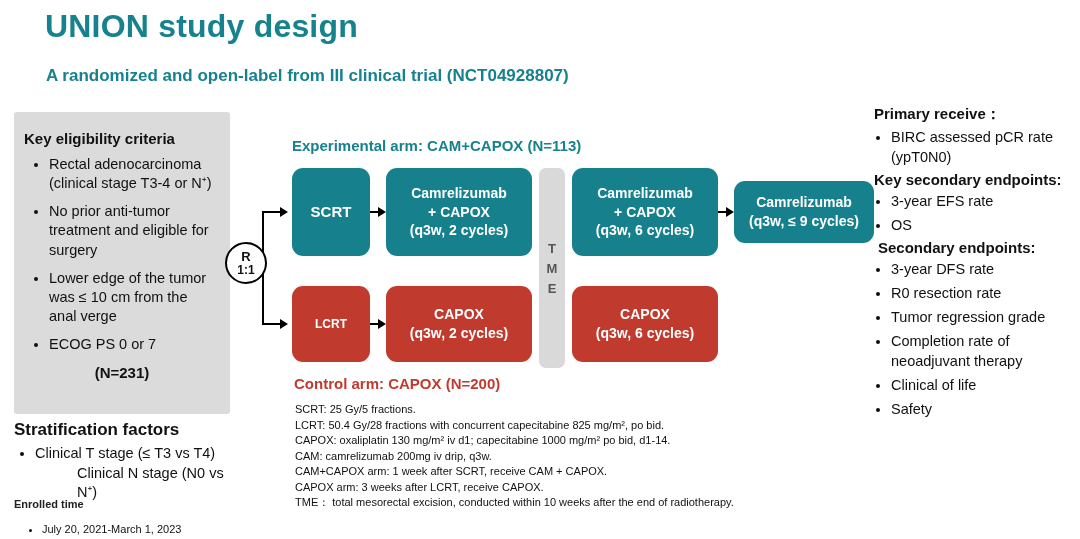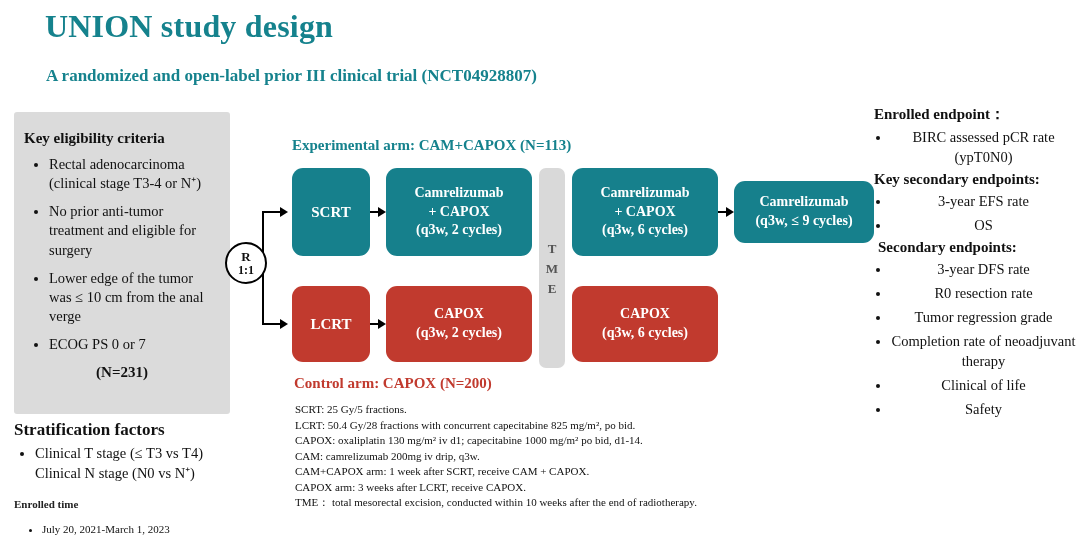--- a/index.html
+++ b/index.html
@@ -1,55 +1,55 @@
 <!DOCTYPE html>
 <html><head>
 <meta charset="utf-8">
 <style>
   html,body{margin:0;padding:0;background:#ffffff;}
   .slide{
     position:relative;width:1080px;height:539px;background:#ffffff;
-    font-family:Liberation Serif, serif;color:#111;overflow:hidden;
+    font-family:Liberation Sans, sans-serif;color:#111;overflow:hidden;
   }
   
   .title{position:absolute;left:45px;top:8px;font-size:32px;font-weight:bold;color:#15828D;letter-spacing:.2px;}
   .subtitle{position:absolute;left:46px;top:66px;font-size:17px;font-weight:bold;color:#15828D;}
   
   .elig{position:absolute;left:14px;top:112px;width:216px;height:302px;background:#DBDBDB;border-radius:3px;
         box-sizing:border-box;padding:18px 10px 6px 10px;}
   .elig h3{margin:0 0 6px 0;font-size:15px;}
   ul.bullets{margin:8px;padding-left:17px;list-style:disc outside;}
   ul.bullets li{font-size:14.5px;line-height:1.32;margin-bottom:9px;}
   .n-label{text-align:center;font-weight:bold;font-size:15px;margin-top:10px;}
   
   .strat{position:absolute;left:14px;top:420px;width:230px;}
   .strat h3{margin:0 0 4px 0;font-size:17px;}
   .strat ul{margin:0;padding-left:21px;list-style:disc outside;}
   .strat li{font-size:14.5px;line-height:1.35;}
-  .strat li.no-bullet{list-style:none;}
+  .strat li.no-bullet{list-style:none;margin-left:42px;}
   
   .enrolled{position:absolute;left:14px;top:498px;width:230px;}
   .enrolled h4{margin:0 0 2px 0;font-size:11px;color:#222;}
   .enrolled ul{margin:12px;padding-left:16px;list-style:disc outside;}
   .enrolled li{font-size:11px;line-height:1.3;}
   
   .arm-label-exp{position:absolute;left:292px;top:137px;font-size:15px;font-weight:bold;color:#15828D;}
   .arm-label-ctl{position:absolute;left:294px;top:375px;font-size:15px;font-weight:bold;color:#C13A2E;}
   .fbox{position:absolute;border-radius:11px;color:#fff;font-weight:bold;text-align:center;
         display:flex;align-items:center;justify-content:center;z-index:2;box-sizing:border-box;padding:4px;}
   .fbox .txt{white-space:pre-line;line-height:1.35;font-size:14px;}
   .teal{background:#16808C;}
   .red{background:#C13A2E;}
   .scrt{left:292px;top:168px;width:78px;height:88px;}
   .scrt .txt{font-size:15px;}
   .cam2{left:386px;top:168px;width:146px;height:88px;}
   .cam6{left:572px;top:168px;width:146px;height:88px;}
   .cam9{left:734px;top:181px;width:140px;height:62px;}
   .lcrt{left:292px;top:286px;width:78px;height:76px;}
-  .lcrt .txt{font-size:15px;}
+  .lcrt .txt{font-size:12px;}
   .capox2{left:386px;top:286px;width:146px;height:76px;}
   .capox6{left:572px;top:286px;width:146px;height:76px;}
   .tme{position:absolute;left:539px;top:168px;width:26px;height:200px;background:#D9D9D9;border-radius:7px;
        display:flex;flex-direction:column;align-items:center;justify-content:center;gap:7px;z-index:2;}
   .tme span{font-size:13px;font-weight:bold;color:#555;line-height:1;}
   
   .rnode{position:absolute;left:225px;top:242px;width:42px;height:42px;border-radius:50%;
          background:#fff;border:2px solid #000;z-index:3;box-sizing:border-box;
          display:flex;flex-direction:column;align-items:center;justify-content:center;}
   .rnode .r{font-size:13px;font-weight:bold;line-height:1.05;}
@@ -58,30 +58,30 @@
   .line{position:absolute;background:#000;z-index:1;}
   .head{position:absolute;width:0;height:0;border-top:5px solid transparent;border-bottom:5px solid transparent;
         border-left:8px solid #000;z-index:1;}
   
   .footnotes{position:absolute;left:295px;top:402px;width:470px;}
   .footnotes div{font-size:11px;line-height:15.5px;color:#111;}
   
   .endpoints{position:absolute;left:874px;top:105px;width:202px;}
   .endpoints h3{margin:0 0 3px 0;font-size:15px;}
   .endpoints h3.indent{padding-left:4px;}
-  .endpoints ul{margin:0 0 4px 0;padding-left:17px;list-style:disc outside;text-align:center;}
+  .endpoints ul{margin:0 0 4px 0;padding-left:17px;list-style:disc outside;}
   .endpoints li{font-size:14.5px;line-height:1.38;margin-bottom:4px;}
 </style>
 </head>
 <body>
 
 <div class="slide">
 
   <div class="title">UNION study design</div>
-  <div class="subtitle">A randomized and open-label prior III clinical trial (NCT04928807)</div>
+  <div class="subtitle">A randomized and open-label from III clinical trial (NCT04928807)</div>
 
   <div class="elig">
     <h3>Key eligibility criteria</h3>
     <ul class="bullets">
       <li>Rectal adenocarcinoma (clinical stage T3-4 or N⁺)</li>
       <li>No prior anti-tumor treatment and eligible for surgery</li>
       <li>Lower edge of the tumor was ≤ 10 cm from the anal verge</li>
       <li>ECOG PS 0 or 7</li>
     </ul>
     <div class="n-label">(N=231)</div>
@@ -162,21 +162,21 @@
     <div>SCRT: 25 Gy/5 fractions.</div>
     <div>LCRT: 50.4 Gy/28 fractions with concurrent capecitabine 825 mg/m², po bid.</div>
     <div>CAPOX: oxaliplatin 130 mg/m² iv d1; capecitabine 1000 mg/m² po bid, d1-14.</div>
     <div>CAM: camrelizumab 200mg iv drip, q3w.</div>
     <div>CAM+CAPOX arm: 1 week after SCRT, receive CAM + CAPOX.</div>
     <div>CAPOX arm: 3 weeks after LCRT, receive CAPOX.</div>
     <div>TME： total mesorectal excision, conducted within 10 weeks after the end of radiotherapy.</div>
   </div>
 
   <div class="endpoints">
-    <h3>Enrolled endpoint：</h3>
+    <h3>Primary receive：</h3>
     <ul>
       <li>BIRC assessed pCR rate (ypT0N0)</li>
     </ul>
     <h3>Key secondary endpoints:</h3>
     <ul>
       <li>3-year EFS rate</li>
       <li>OS</li>
     </ul>
     <h3 class="indent">Secondary endpoints:</h3>
     <ul>

